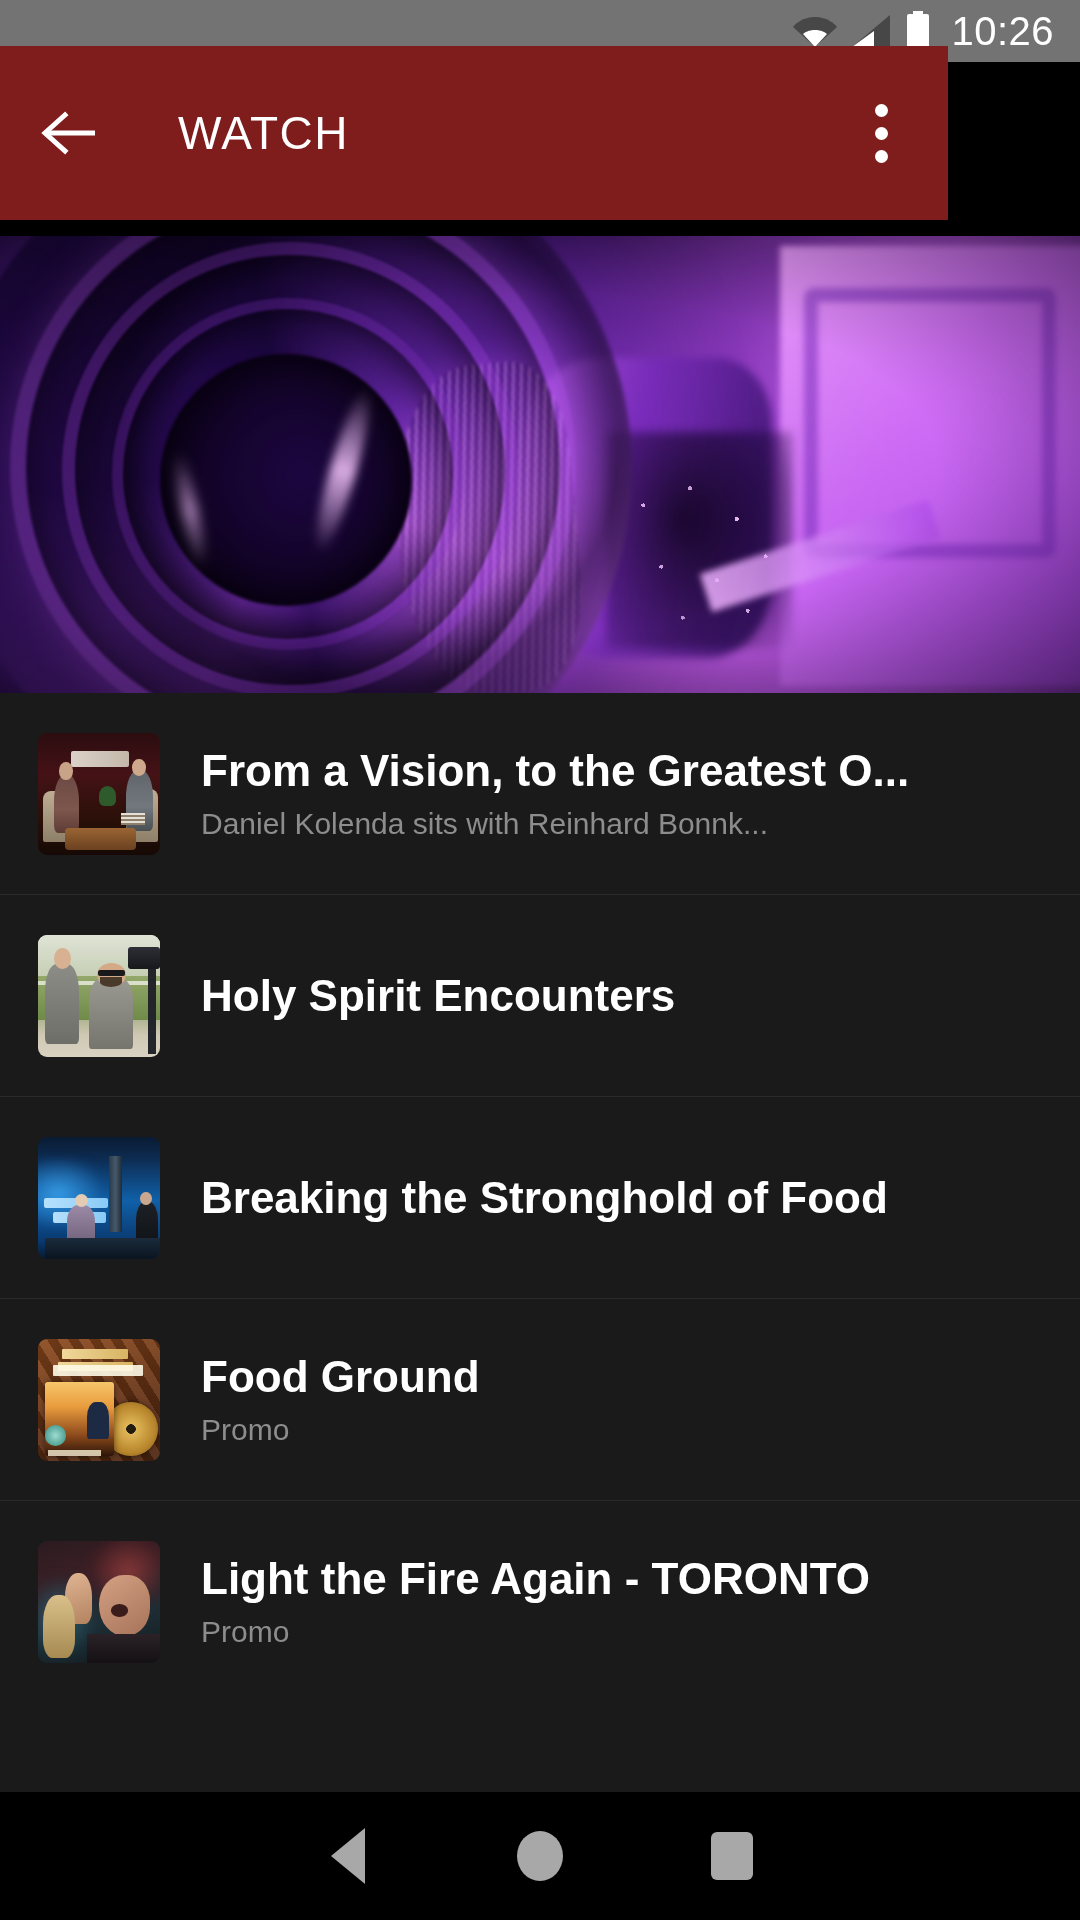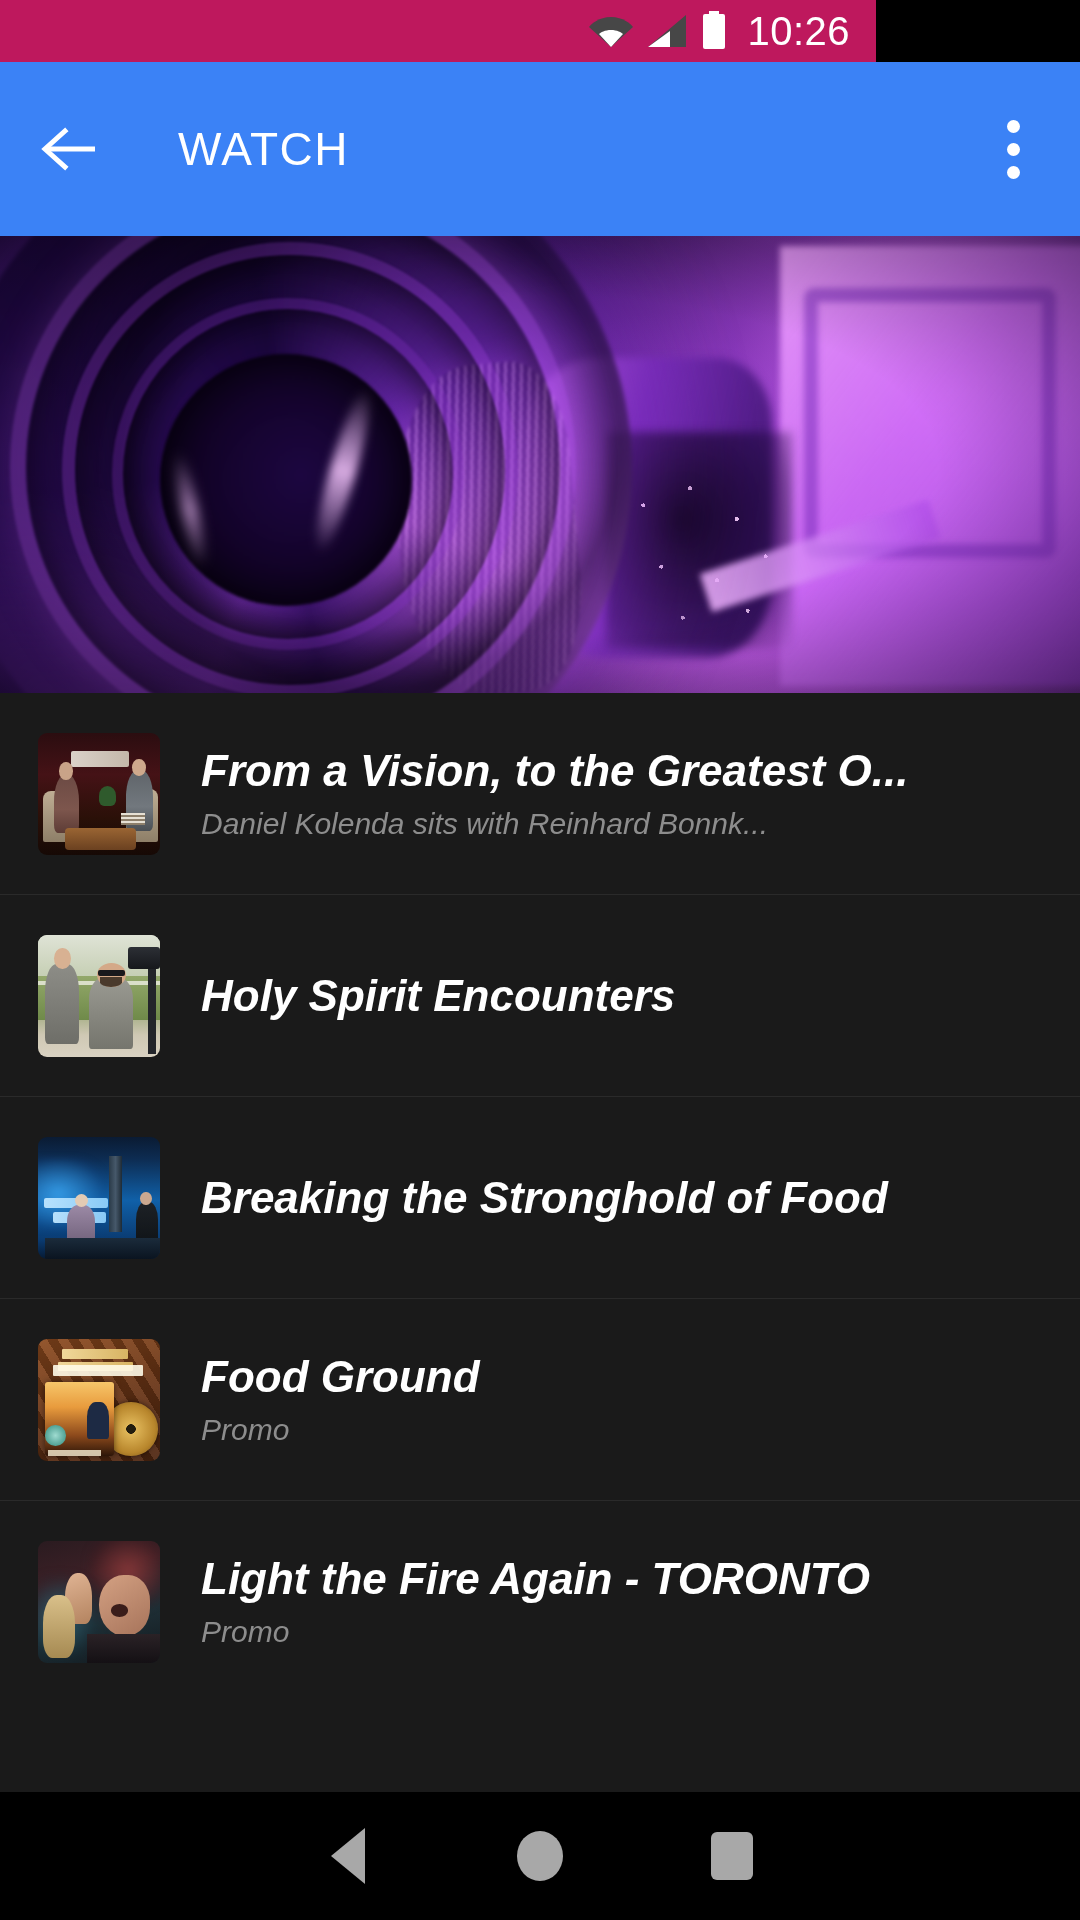--- a/index.html
+++ b/index.html
@@ -6,34 +6,34 @@
   html, body {
     width:1080px; height:1920px;
     background:#000;
     font-family:"Liberation Sans", sans-serif;
     overflow:hidden;
   }
   #screen { position:relative; width:1080px; height:1920px; background:#000; }
 
   
   .status-bar {
-    position:absolute; top:0; left:0; width:876px; height:62px;
-    background:#be185d; display:flex; align-items:center;
+    position:absolute; top:0; left:0; width:1080px; height:62px;
+    background:#737373; display:flex; align-items:center;
     justify-content:flex-end; padding-right:26px; gap:13px;
   }
   .status-icon { display:block; }
   .status-clock {
     color:#fff; font-size:40px; letter-spacing:0.5px;
     line-height:1; margin-left:7px; font-weight:400;
   }
 
   
   .app-bar {
-    position:absolute; top:62px; left:0; width:1080px; height:174px;
-    background:#3b82f6;
+    position:absolute; top:46px; left:0; width:948px; height:174px;
+    background:#7f1d1d;
   }
   .back-btn {
     position:absolute; left:36px; top:50%; transform:translateY(-50%);
     width:70px; height:70px; display:flex; align-items:center; justify-content:center;
   }
   .app-title {
     position:absolute; left:178px; top:50%; transform:translateY(-50%);
     color:#fff; font-size:46px; font-weight:400; letter-spacing:1.5px;
     white-space:nowrap;
   }
@@ -163,21 +163,21 @@
     filter:blur(10px);
   }
   .hero-vignette {
     position:absolute; inset:0;
     background:radial-gradient(ellipse at 50% 50%, rgba(0,0,0,0) 52%, rgba(0,0,0,0.42) 100%);
   }
 
   
   .list {
     position:absolute; top:693px; left:0; width:1080px; height:1099px;
-    background:#1a1a1a; overflow:hidden;font-style:italic;
+    background:#1a1a1a; overflow:hidden;
   }
   .list-item {
     position:relative; height:202px; width:1080px;
     display:flex; align-items:center;
     border-bottom:1px solid #2a2a2a;
   }
   .list-item:last-child { border-bottom:none;align-items:center; }
   .thumb {
     width:122px; height:122px; margin-left:38px; flex:none;
     border-radius:9px; overflow:hidden; position:relative;

